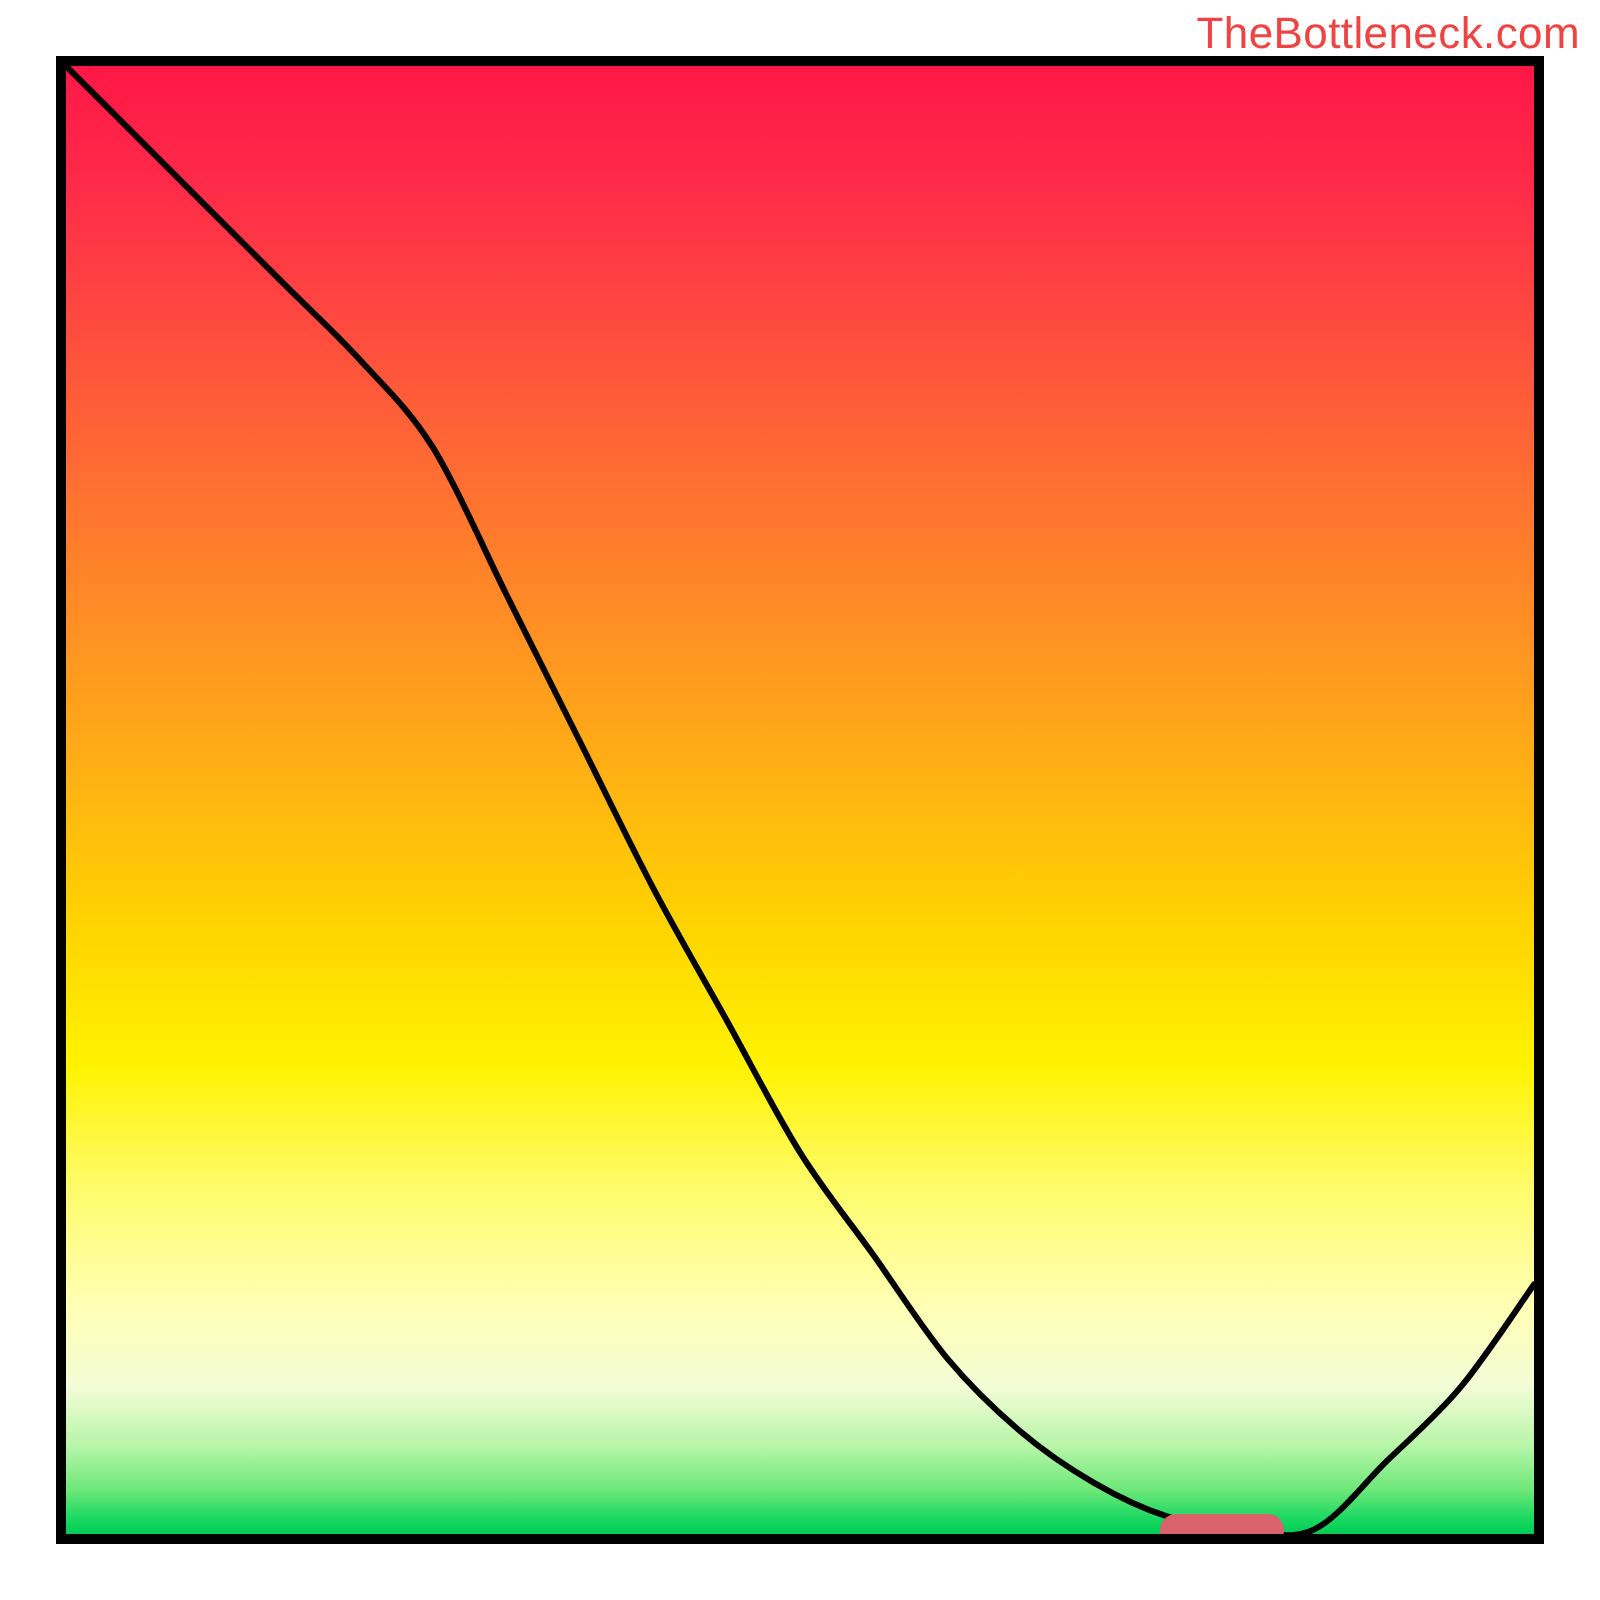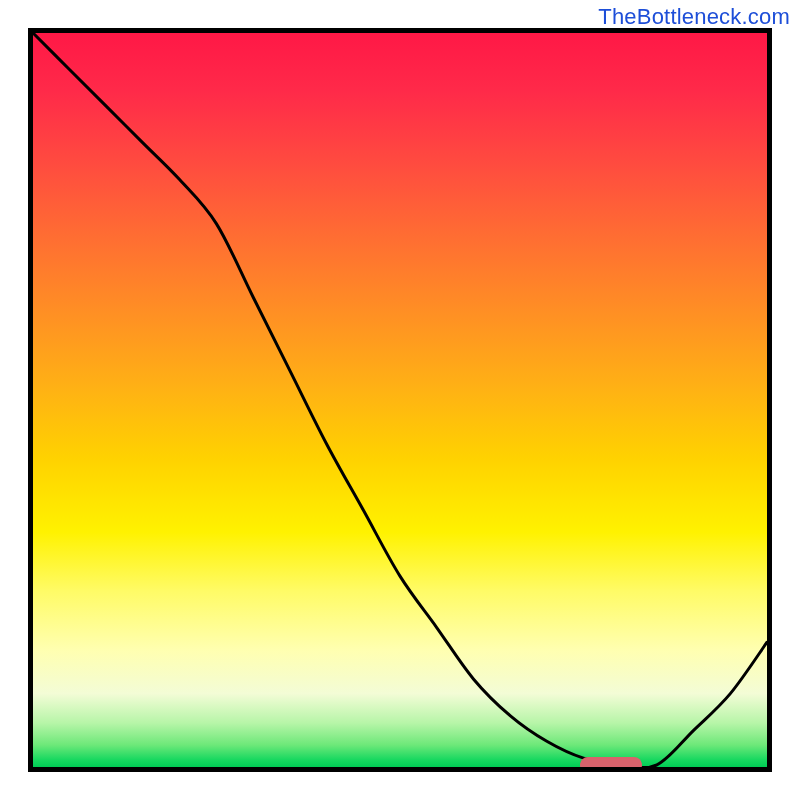--- a/index.html
+++ b/index.html
@@ -14,21 +14,21 @@
     position: absolute;
     top: 0;
     left: 0;
     width: 800px;
     height: 800px;
   }
   .watermark {
     position: absolute;
     top: 4px;
     right: 10px;
-    color: #1d4ed8;
+    color: #ef4444;
     font-size: 22px;
     font-weight: 400;
     letter-spacing: 0.2px;
   }
   .plot-area {
     position: absolute;
     top: 28px;
     left: 28px;
     width: 744px;
     height: 744px;

